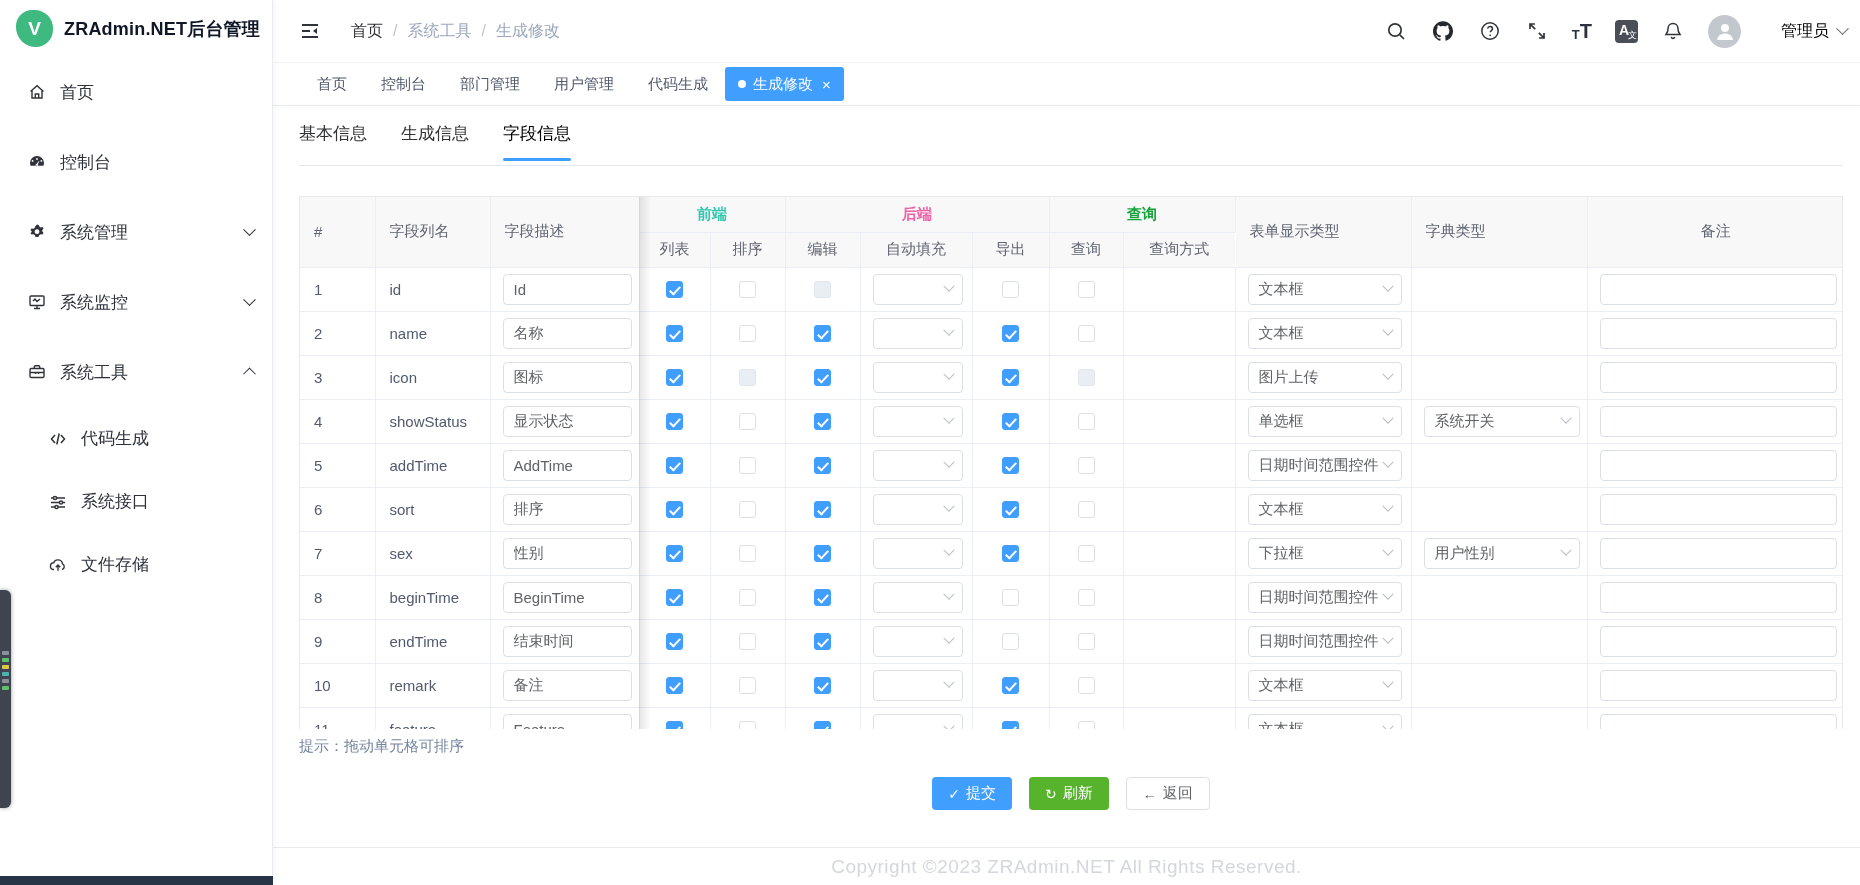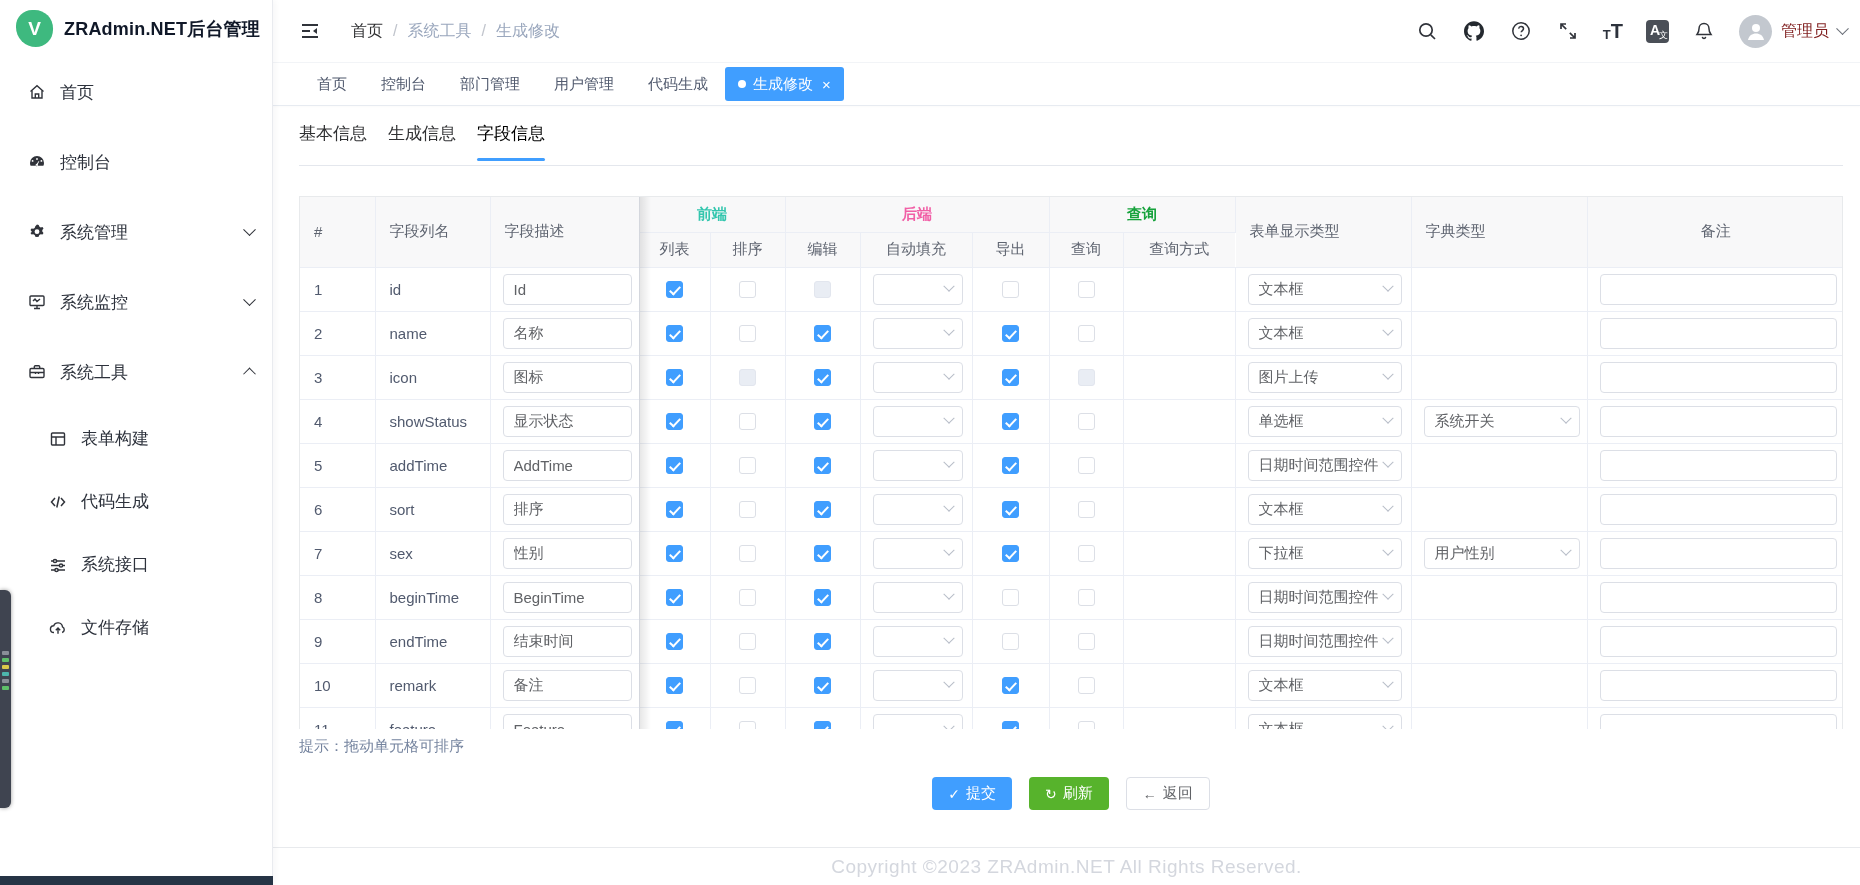--- a/index.html
+++ b/index.html
@@ -42,33 +42,33 @@
   .tb-icon svg{width:20px;height:20px;}
   .fontsize-icon{font-weight:bold;color:#2d323c;display:flex;align-items:flex-end;line-height:1;cursor:pointer;}
   .fontsize-icon .t-sm{font-size:13px;}
   .fontsize-icon .t-lg{font-size:20px;}
   .lang-icon{width:23px;height:23px;background:#4a4f57;border-radius:4px;position:relative;color:#fff;cursor:pointer;}
   .lang-icon .a{position:absolute;left:4px;top:2px;font-size:14px;font-weight:bold;}
   .lang-icon .w{position:absolute;right:1px;bottom:1px;font-size:9px;}
   .user-box{display:flex;align-items:center;gap:9px;cursor:pointer;}
   .avatar{width:33px;height:33px;border-radius:50%;background:#c3c8cf;overflow:hidden;display:flex;align-items:center;justify-content:center;}
   .avatar svg{width:24px;height:24px;}
-  .username{font-size:16px;color:#7f1d1d;}
+  .username{font-size:16px;color:#000000;margin-left:31px;}
   .user-chev{width:9px;height:9px;border-right:1.6px solid #6a6f78;border-bottom:1.6px solid #6a6f78;transform:rotate(45deg) translate(-2px,-2px);}
 
   
   .tagsbar{height:43px;display:flex;align-items:center;padding-left:27px;border-bottom:1px solid #e7ebf1;box-shadow:0 1px 2px rgba(0,0,0,.02);}
   .tag{font-size:15px;color:#515a6e;padding:0 17px;height:34px;display:inline-flex;align-items:center;cursor:pointer;}
   .tag.active{background:#409eff;color:#fff;border-radius:3px;gap:7px;padding:0 13px;}
   .tag .dot{width:8px;height:8px;border-radius:50%;background:#fff;}
   .tag .x{font-style:normal;font-size:15px;line-height:1;margin-left:2px;}
 
   
   .content{flex:1;padding:16px 17px 0 26px;position:relative;}
-  .page-tabs{display:flex;gap:21px;border-bottom:1px solid #e4e7ed;height:44px;align-items:flex-start;}
+  .page-tabs{display:flex;gap:34px;border-bottom:1px solid #e4e7ed;height:44px;align-items:flex-start;}
   .ptab{font-size:17px;color:#303133;padding-bottom:15px;cursor:pointer;position:relative;}
   .ptab.on{color:#000000;}
   .ptab.on::after{content:"";position:absolute;left:0;right:0;bottom:-1px;height:3px;background:#409eff;border-radius:2px;}
 
   .table-wrap{position:relative;width:1544px;height:533px;margin-top:30px;overflow:hidden;
     border:1px solid #e8eaec;border-bottom:none;}
   table{border-collapse:collapse;table-layout:fixed;width:1544px;font-size:15px;}
   th,td{border-right:1px solid #ebeef5;border-bottom:1px solid #ebeef5;overflow:hidden;}
   th:last-child,td:last-child{border-right:none;}
   thead th{background:#f8f8f9;color:#5e6470;font-weight:500;height:35px;}
@@ -160,29 +160,20 @@
         <div class="mi top">
           <span class="icn">
             <svg viewBox="0 0 18 18" fill="none" stroke="#30333a" stroke-width="1.4">
               <rect x="2" y="5.5" width="14" height="9" rx="1.2"></rect>
               <path d="M6.3 5.5V3.8a1 1 0 011-1h3.4a1 1 0 011 1v1.7"></path>
               <path d="M2 9.5h14M7.5 9v2M10.5 9v2"></path>
             </svg>
           </span>
           <span class="mi-t">系统工具</span>
           <span class="chev up"></span>
-        </div>
-        <div class="mi sub">
-          <span class="icn">
-            <svg viewBox="0 0 18 18" fill="none" stroke="#30333a" stroke-width="1.4">
-              <rect x="2.5" y="3" width="13" height="12" rx="1"></rect>
-              <path d="M2.5 7h13M7 7v8"></path>
-            </svg>
-          </span>
-          <span class="mi-t">表单构建</span>
         </div>
         <div class="mi sub">
           <span class="icn">
             <svg viewBox="0 0 18 18" fill="none" stroke="#30333a" stroke-width="1.5">
               <path d="M6 5L2.5 9 6 13"></path>
               <path d="M12 5l3.5 4L12 13"></path>
               <path d="M10.2 3.5L7.8 14.5"></path>
             </svg>
           </span>
           <span class="mi-t">代码生成</span>

